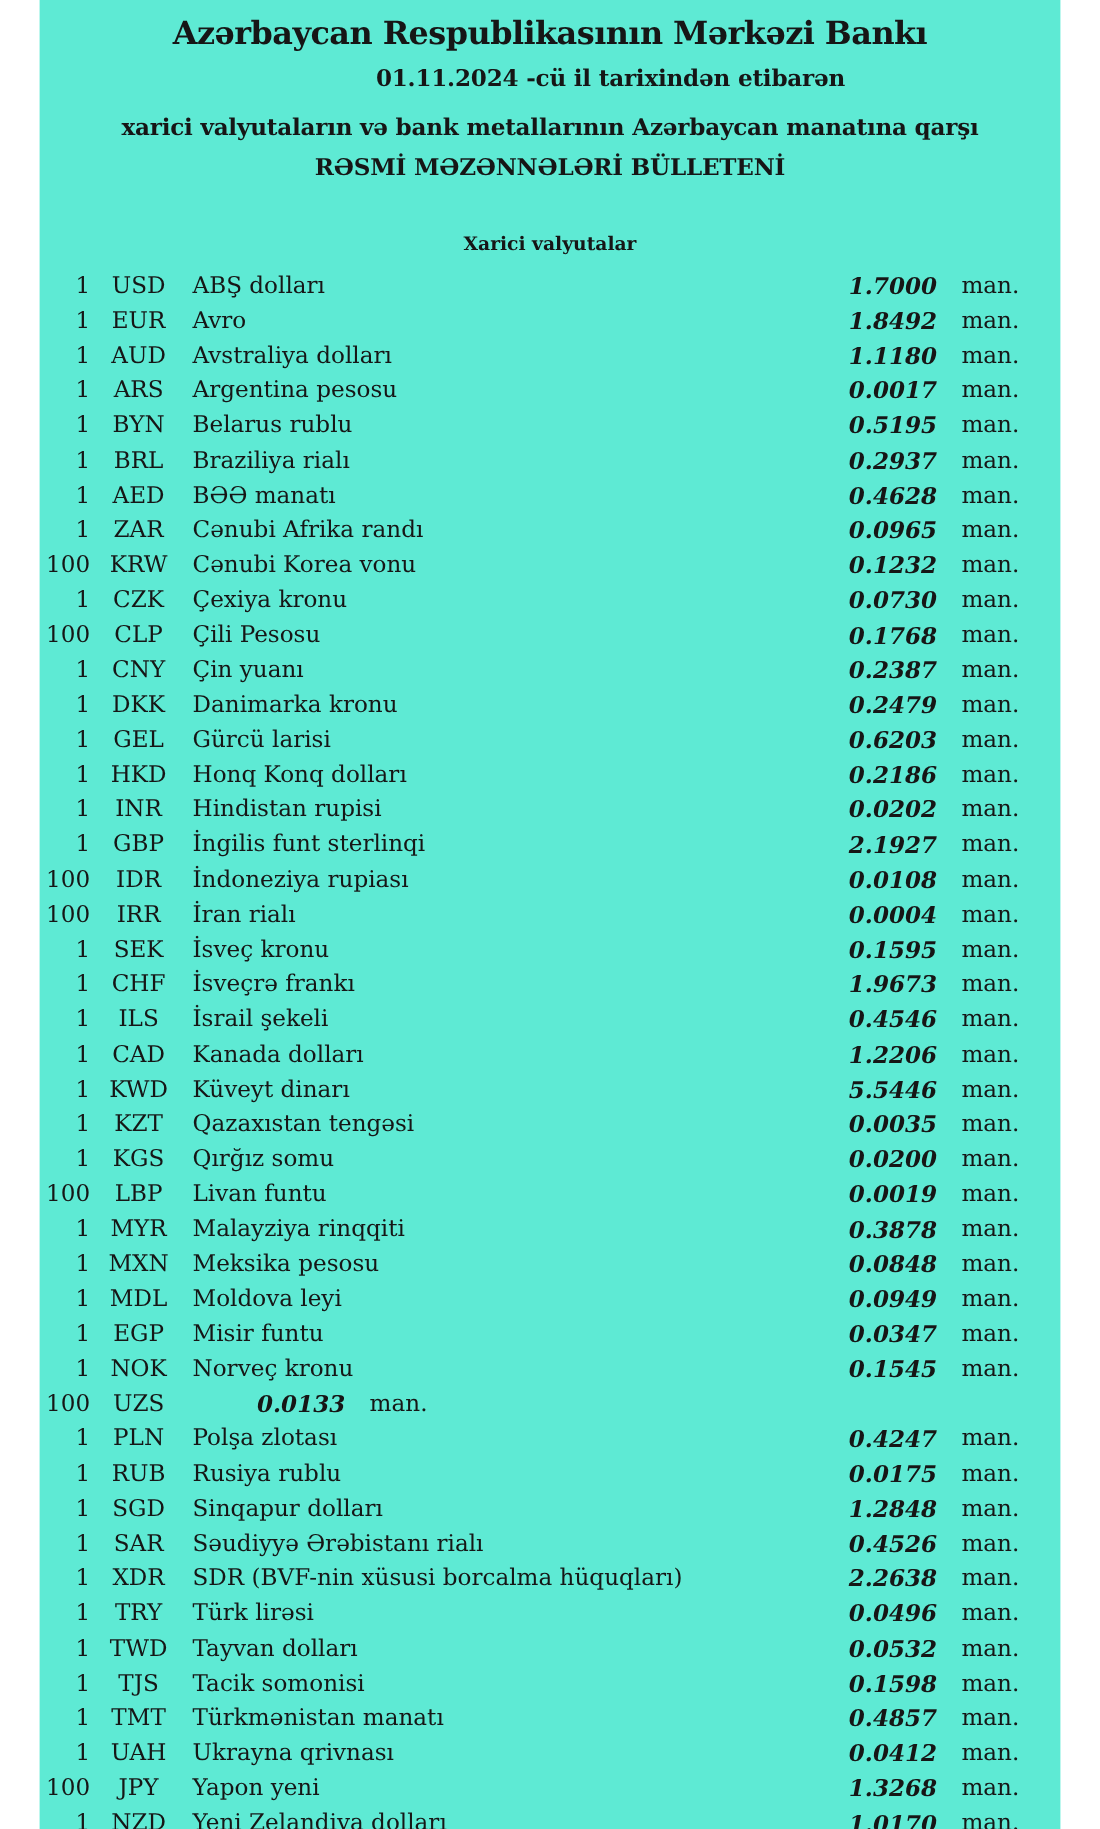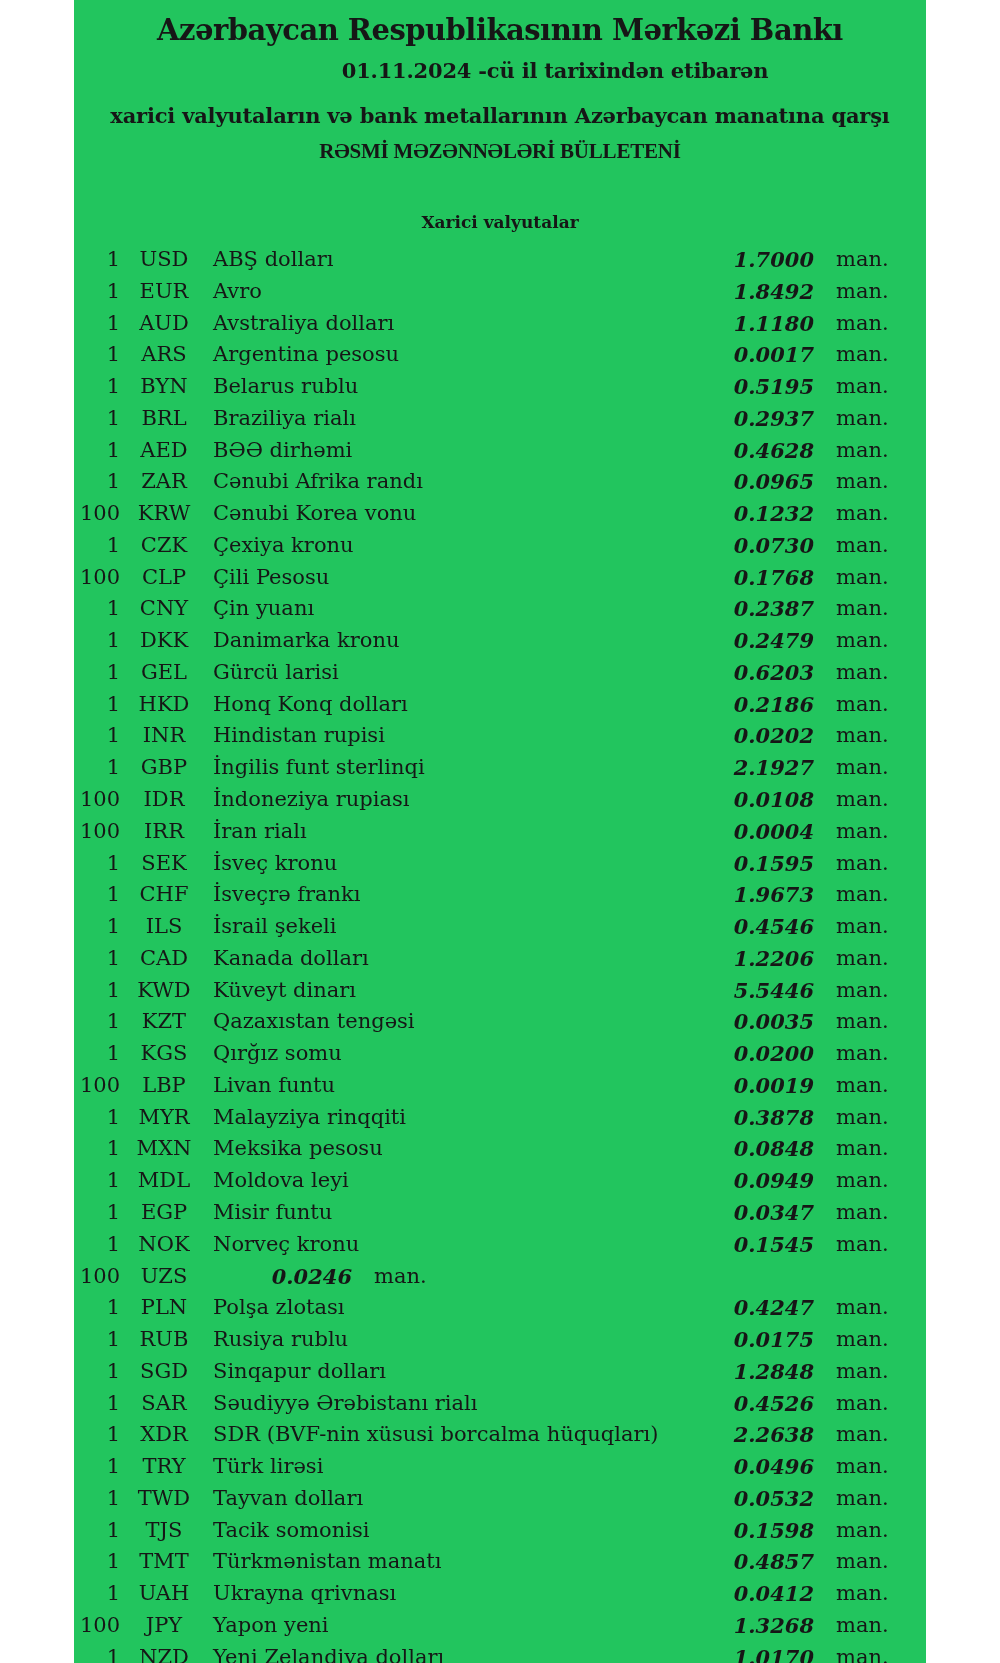--- a/index.html
+++ b/index.html
@@ -1,21 +1,21 @@
 <!DOCTYPE html>
 <html><head>
 <meta charset="utf-8">
 <style>
   html, body { margin: 0; padding: 0; background: #ffffff; }
   .page {
     position: relative;
-    width: 852px;
+    width: 928px;
     height: 1663px;
     margin: 0 auto;
-    background: #22c55e;
+    background: #5eead4;
     color: #161616;
     font-family: "DejaVu Serif", "Liberation Serif", serif;
     overflow: hidden;
   }
   .title {
     padding-top: 13px;
     font-size: 29px;
     font-weight: 700;
     line-height: 35px;
     text-align: center;
@@ -23,21 +23,21 @@
   }
   .sub {
     font-size: 21px;
     font-weight: 700;
     line-height: 25px;
     text-align: center;
     letter-spacing: -0.2px;
   }
   .sub.date { margin-top: 10px; transform: translateX(55px); }
   .sub.subject { margin-top: 20px; }
-  .sub.caps { margin-top: 11px; font-family: Liberation Serif, serif; }
+  .sub.caps { margin-top: 11px; }
   .section-title {
     margin-top: 46px;
     font-size: 17px;
     font-weight: 700;
     line-height: 25px;
     text-align: center;
   }
   .table { margin-top: 9px; }
   .row {
     display: flex;
@@ -108,21 +108,21 @@
     <span class="qty">1</span>
     <span class="code">BRL</span>
     <span class="name">Braziliya rialı</span>
     <span class="rate">0.2937</span>
     <span class="unit">man.</span>
   </div>
 
   <div class="row">
     <span class="qty">1</span>
     <span class="code">AED</span>
-    <span class="name">BƏƏ dirhəmi</span>
+    <span class="name">BƏƏ manatı</span>
     <span class="rate">0.4628</span>
     <span class="unit">man.</span>
   </div>
 
   <div class="row">
     <span class="qty">1</span>
     <span class="code">ZAR</span>
     <span class="name">Cənubi Afrika randı</span>
     <span class="rate">0.0965</span>
     <span class="unit">man.</span>
@@ -316,21 +316,21 @@
     <span class="qty">1</span>
     <span class="code">NOK</span>
     <span class="name">Norveç kronu</span>
     <span class="rate">0.1545</span>
     <span class="unit">man.</span>
   </div>
 
   <div class="row">
     <span class="qty">100</span>
     <span class="code">UZS</span>
-    <span class="rate">0.0246</span>
+    <span class="rate">0.0133</span>
     <span class="unit">man.</span>
   </div>
 
   <div class="row">
     <span class="qty">1</span>
     <span class="code">PLN</span>
     <span class="name">Polşa zlotası</span>
     <span class="rate">0.4247</span>
     <span class="unit">man.</span>
   </div>

